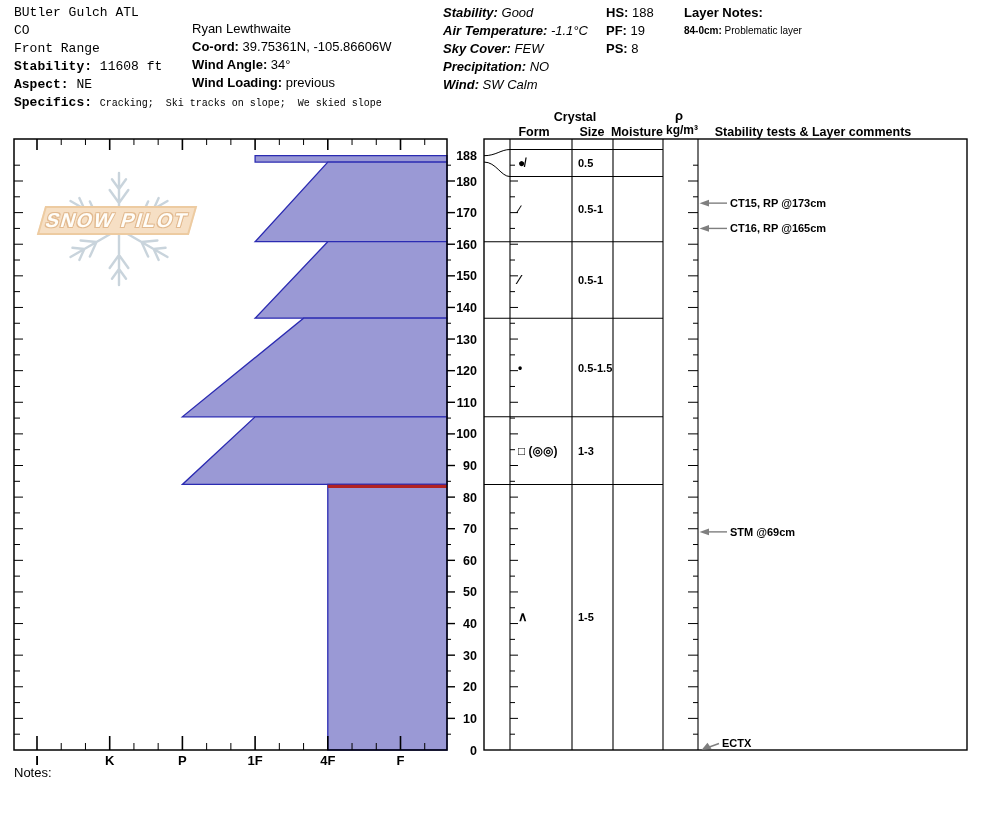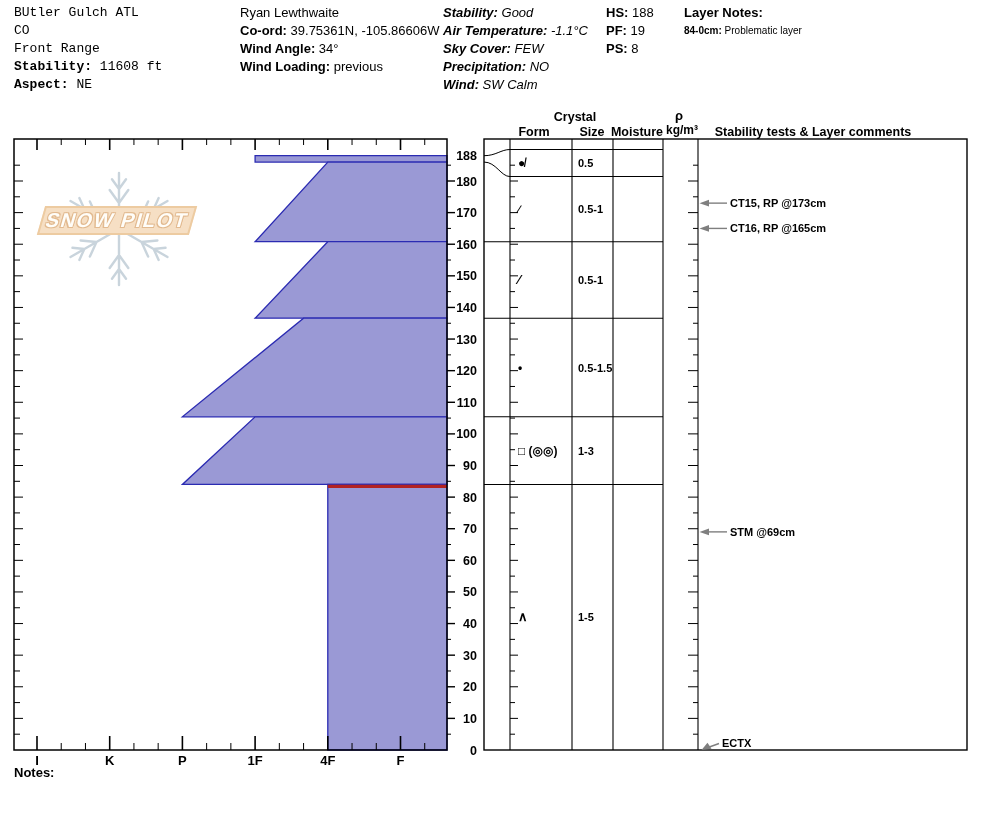--- a/index.html
+++ b/index.html
@@ -15,35 +15,36 @@
   #psvg text{font-family:"Liberation Sans",sans-serif;fill:#000;}
   .logo-banner{
     position:absolute;left:41px;top:206px;width:148px;height:25px;z-index:3;
     background:#f6dfc4;border:2px solid #edcba1;transform:skewX(-16deg);
     display:flex;align-items:center;justify-content:center;
   }
   .logo-banner span{
     font-size:20px;font-weight:bold;letter-spacing:1.5px;color:#fffdf8;
     text-shadow:-1px -1px 0 #e2ba90,1px -1px 0 #e2ba90,-1px 1px 0 #e2ba90,1px 1px 0 #e2ba90;
   }
-  .notes{position:absolute;left:14px;top:765px;font-size:13px;font-weight:bold;z-index:2;}
+  .notes{position:absolute;left:14px;top:765px;font-size:13px;font-weight:normal;z-index:2;}
 </style>
 </head>
 <body>
 
 <div>
   <div class="col" style="left:14px;top:4px;font-family:Liberation Mono, monospace;">
     <div>BUtler Gulch ATL</div>
     <div>CO</div>
     <div>Front Range</div>
     <div><span class="b">Stability:</span> <span>11608 ft</span></div>
     <div><span class="b">Aspect:</span> <span>NE</span></div>
-  </div>
-
-  <div class="col" style="left:192px;top:4px;margin-left:48px;">
+    <div><span class="b">Specifics:</span> <span class="sm pre">Cracking;  Ski tracks on slope;  We skied slope</span></div>
+  </div>
+
+  <div class="col" style="left:192px;top:20px;">
     <div>Ryan Lewthwaite</div>
     <div><span class="b">Co-ord:</span> <span>39.75361N, -105.86606W</span></div>
     <div><span class="b">Wind Angle:</span> <span>34°</span></div>
     <div><span class="b">Wind Loading:</span> <span>previous</span></div>
   </div>
 
   <div class="col" style="left:443px;top:4px;font-style:italic;">
     <div><span class="b">Stability:</span> <span>Good</span></div>
     <div><span class="b">Air Temperature:</span> <span>-1.1°C</span></div>
     <div><span class="b">Sky Cover:</span> <span>FEW</span></div>

